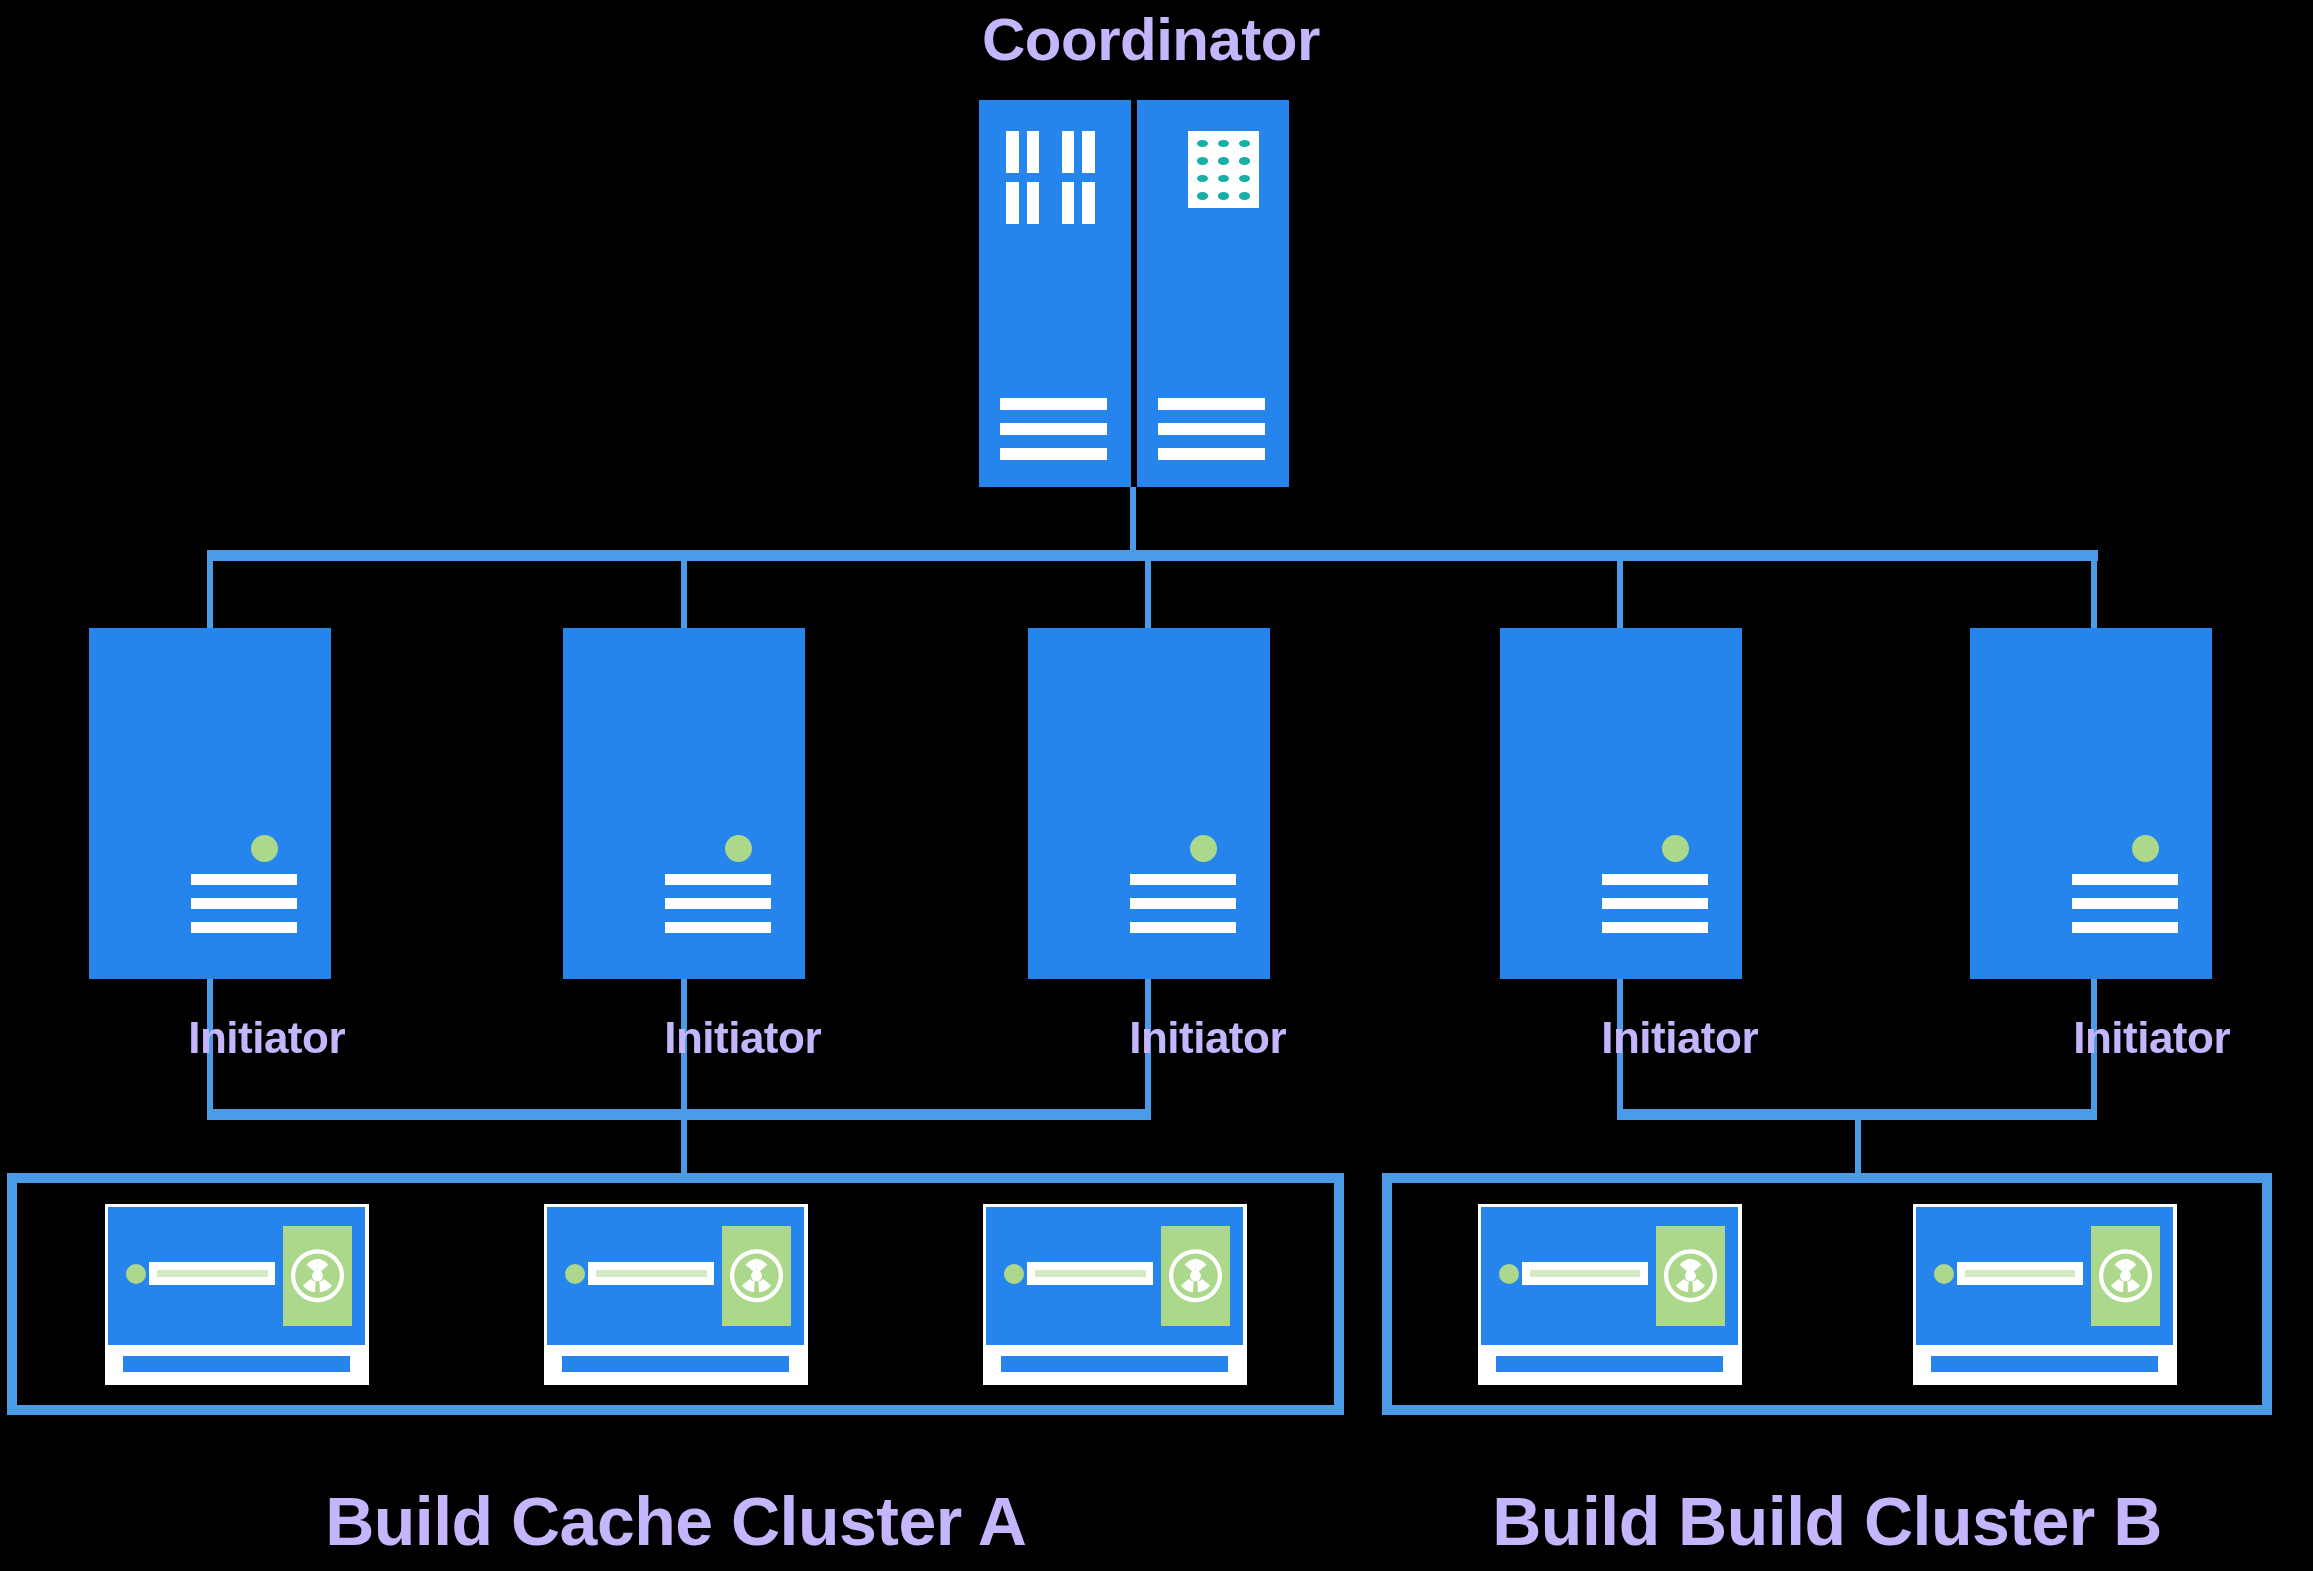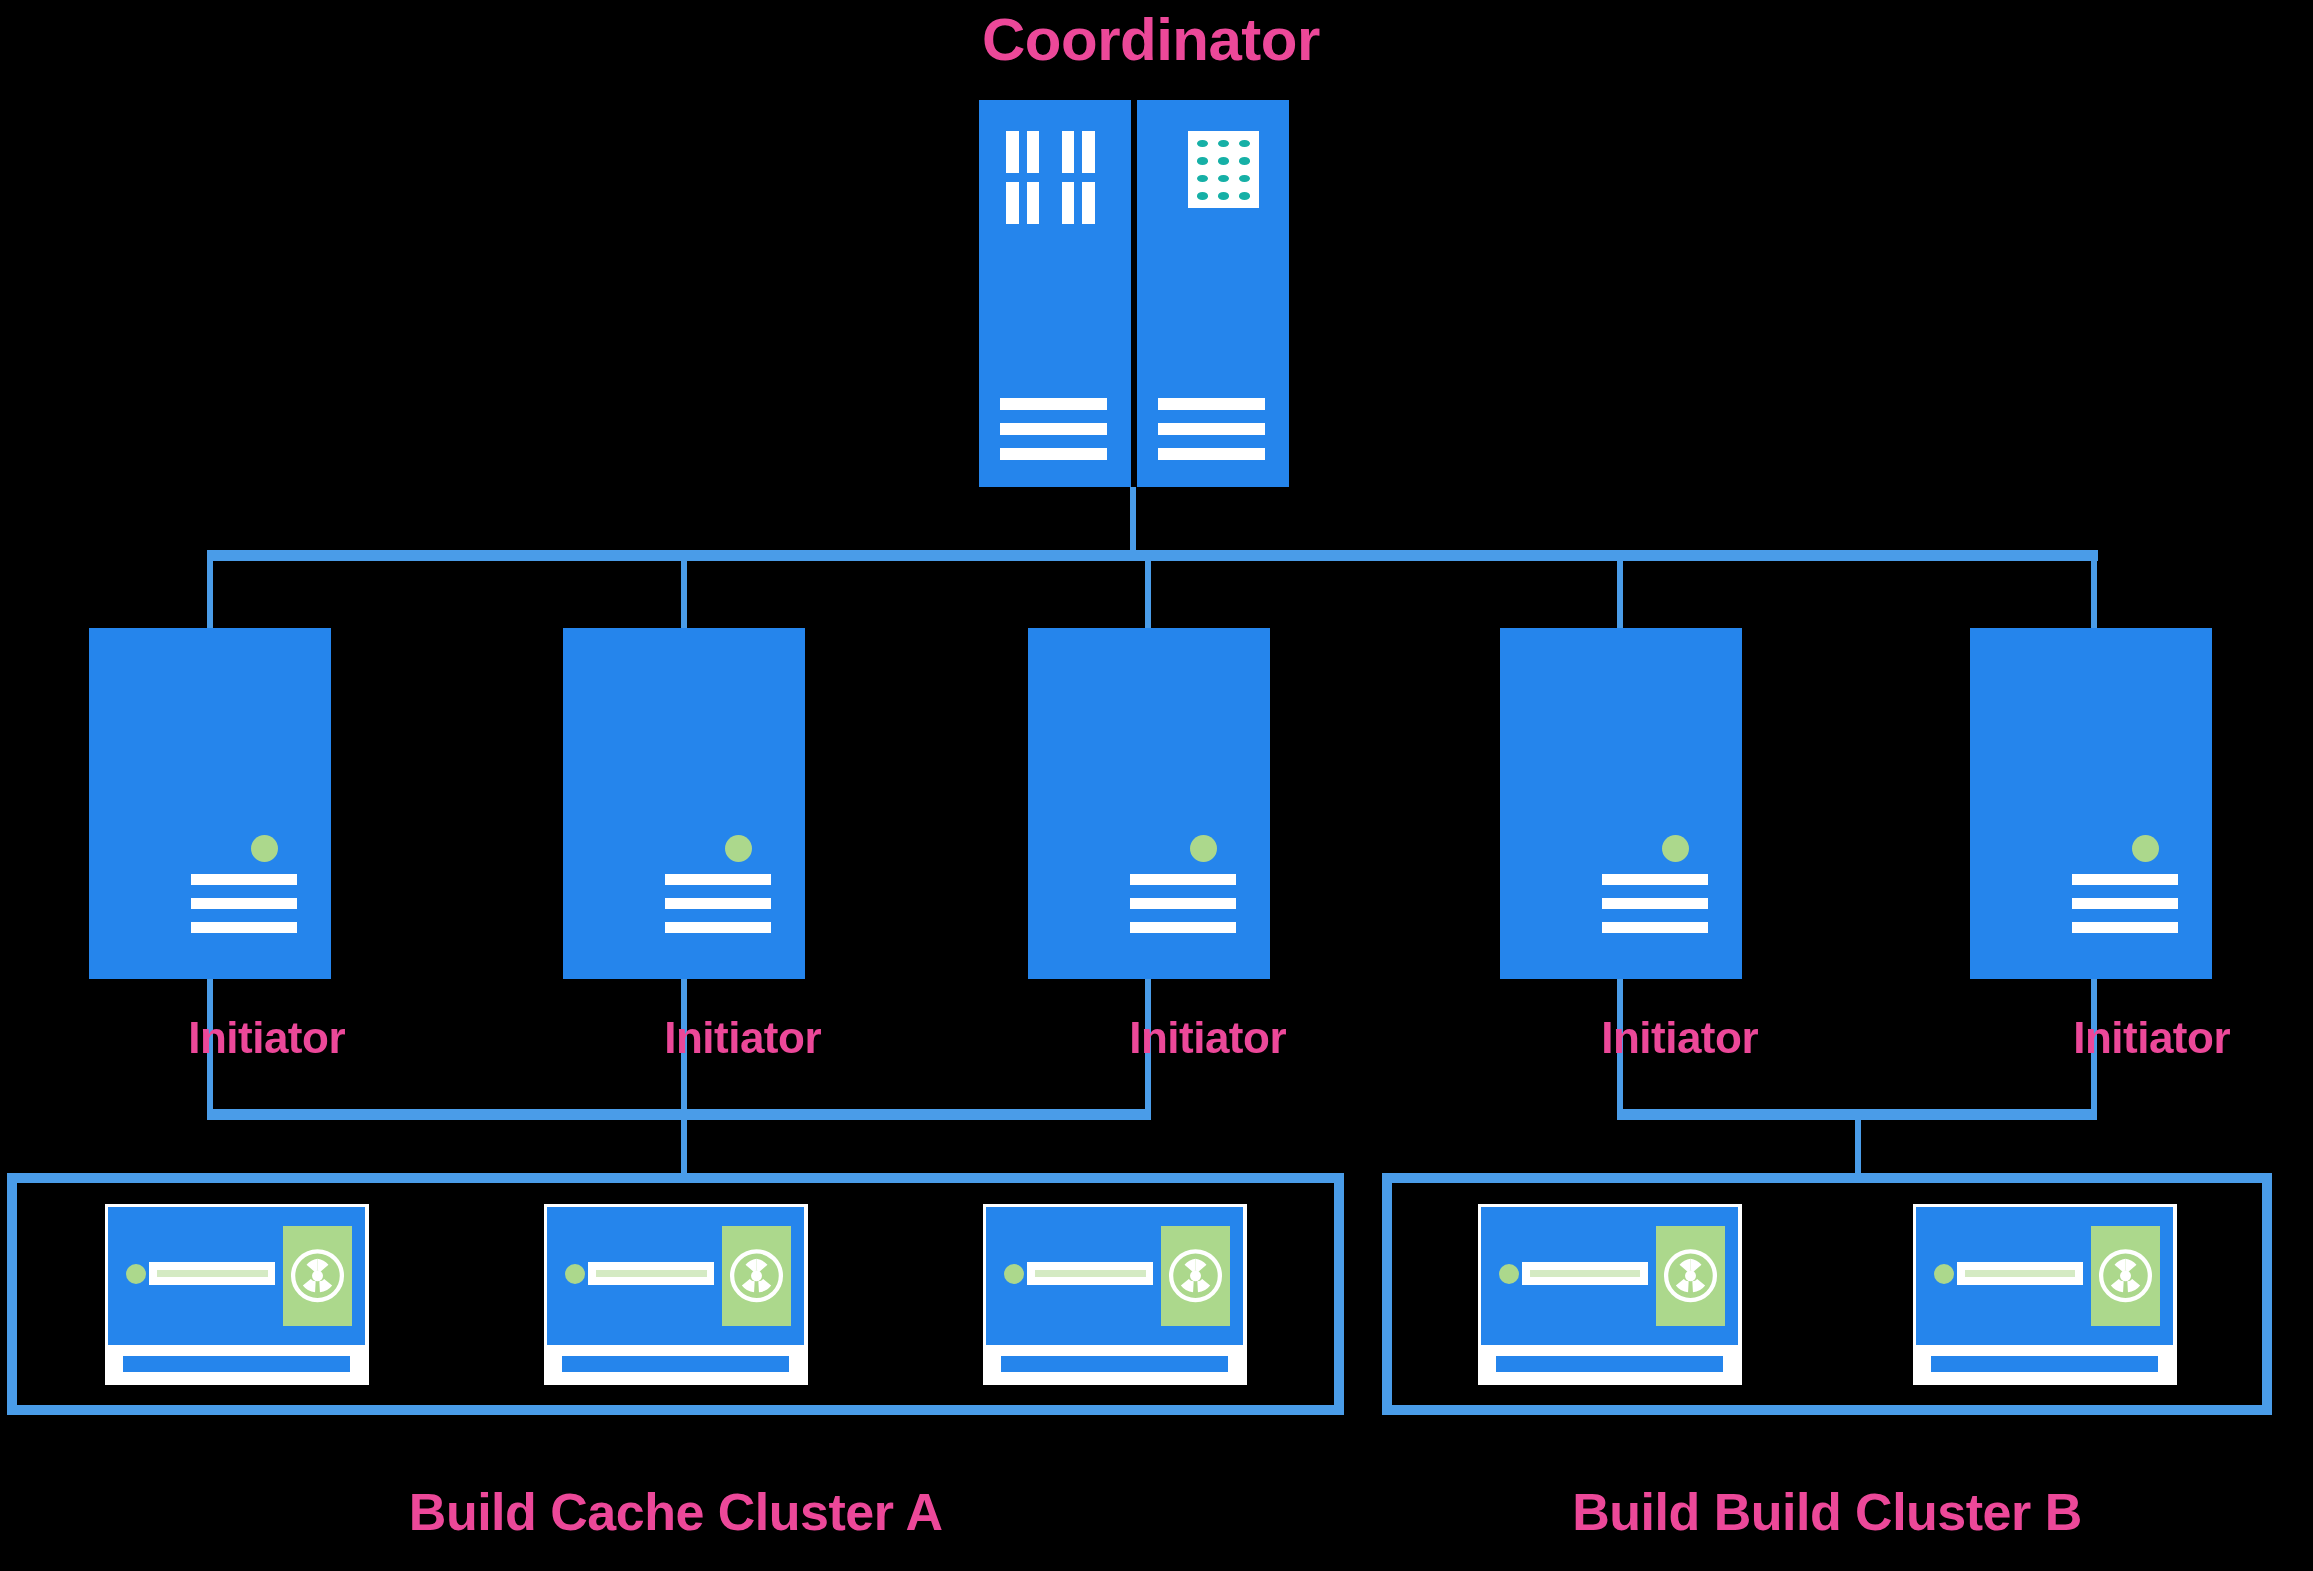--- a/index.html
+++ b/index.html
@@ -14,42 +14,42 @@
     position: relative;
     width: 2313px;
     height: 1571px;
     background: #000000;
     overflow: hidden;
   }
 
   
   .label {
     position: absolute;
-    color: #ec4899;
+    color: #c4b5fd;
     font-weight: bold;
     font-family: "Liberation Sans", sans-serif;
     white-space: nowrap;
     letter-spacing: -0.5px;
     z-index: 30;
   }
   .label-coordinator {
     font-size: 60px;
     left: 982px;
     top: 5.4px;
     width: 308px;
     text-align: center;
   }
   .label-initiator {
     font-size: 44px;
     text-align: right;
     top: 1013px;
     width: 271px;
   }
   .label-cluster {
-    font-size: 52px;
+    font-size: 68px;
     text-align: center;
     top: 1482px;
   }
 
   
   .wire {
     position: absolute;
     background: #4A9CE8;
     z-index: 5;
   }

